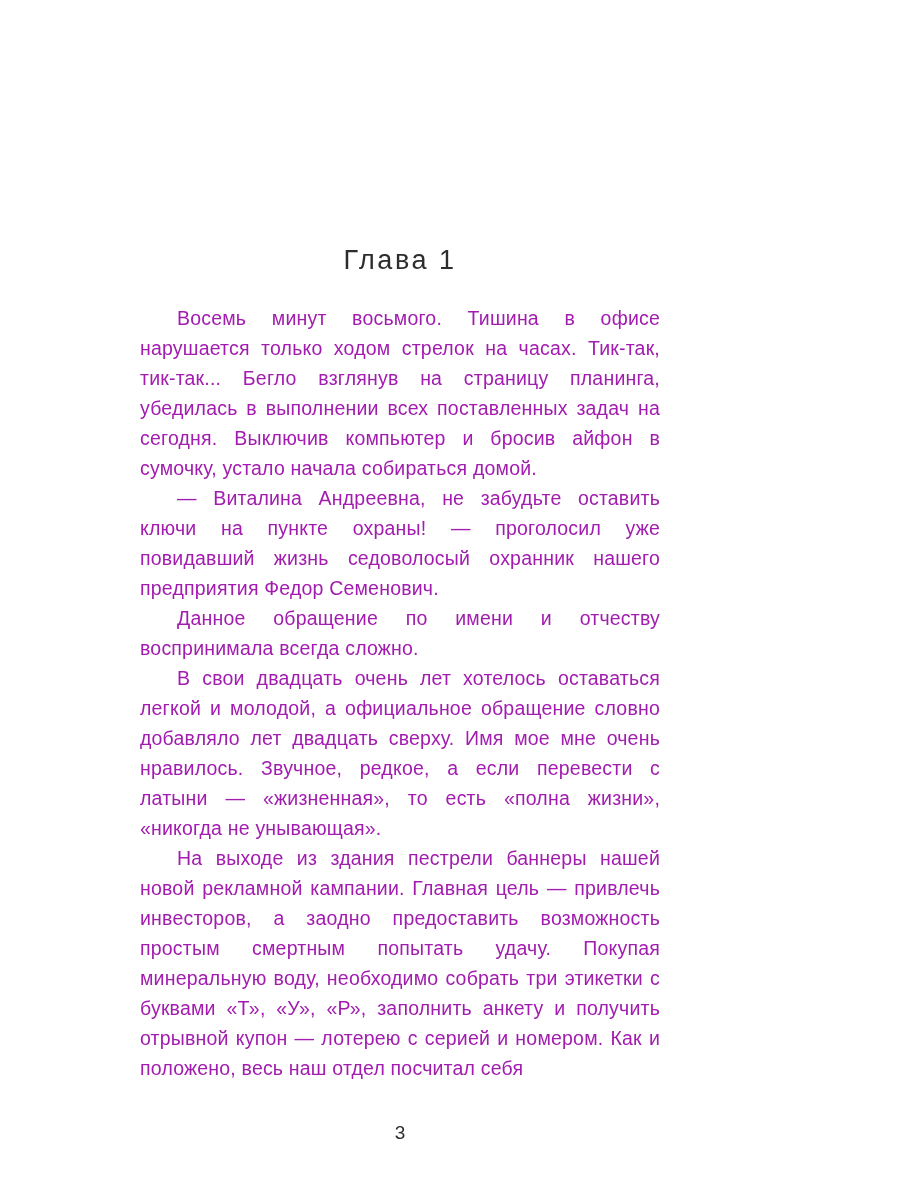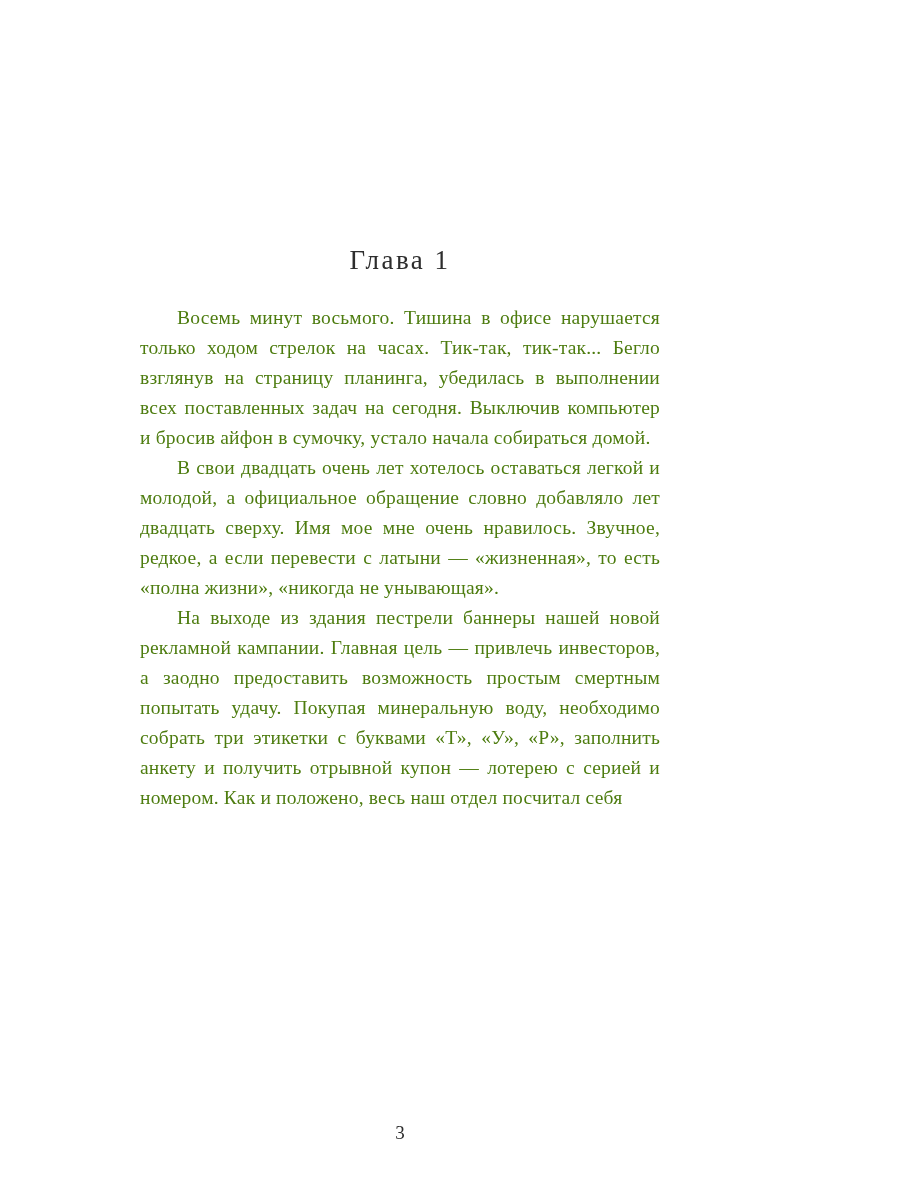--- a/index.html
+++ b/index.html
@@ -5,21 +5,21 @@
     html, body {
       margin: 0;
       padding: 0;
       background: #ffffff;
     }
     .book-page {
       position: relative;
       width: 800px;
       height: 1200px;
       background: #ffffff;
-      font-family: Liberation Serif, serif;
+      font-family: Liberation Sans, sans-serif;
       color: #2d2d2d;
       overflow: hidden;
       box-sizing: border-box;
     }
     .content {
       position: absolute;
       top: 0;
       left: 140px;
       right: 140px;
       padding-top: 243px;
@@ -33,38 +33,40 @@
       margin: 0 0 26px 0;
       color: #2d2d2d;
     }
     .body-text p {
       margin: 0;
       font-size: 19.5px;
       line-height: 30px;
       text-align: justify;
       text-indent: 37px;
       letter-spacing: 0.2px;
-      color: #4d7c0f;
+      color: #a21caf;
     }
     .page-number {
       position: absolute;
       bottom: 56px;
       left: 0;
       width: 100%;
       text-align: center;
       font-size: 19px;
       color: #2d2d2d;
     }
   </style>
 </head>
 <body>
 
 <div class="book-page">
   <div class="content">
     <h1 class="chapter-title">Глава 1</h1>
     <div class="body-text">
       <p>Восемь минут восьмого. Тишина в офисе нарушается только ходом стрелок на часах. Тик-так, тик-так... Бегло взглянув на страницу планинга, убедилась в выполнении всех поставленных задач на сегодня. Выключив компьютер и бросив айфон в сумочку, устало начала собираться домой.</p>
+      <p>— Виталина Андреевна, не забудьте оставить ключи на пункте охраны! — проголосил уже повидавший жизнь седоволосый охранник нашего предприятия Федор Семенович.</p>
+      <p>Данное обращение по имени и отчеству воспринимала всегда сложно.</p>
       <p>В свои двадцать очень лет хотелось оставаться легкой и молодой, а официальное обращение словно добавляло лет двадцать сверху. Имя мое мне очень нравилось. Звучное, редкое, а если перевести с латыни — «жизненная», то есть «полна жизни», «никогда не унывающая».</p>
       <p>На выходе из здания пестрели баннеры нашей новой рекламной кампании. Главная цель — привлечь инвесторов, а заодно предоставить возможность простым смертным попытать удачу. Покупая минеральную воду, необходимо собрать три этикетки с буквами «Т», «У», «Р», заполнить анкету и получить отрывной купон — лотерею с серией и номером. Как и положено, весь наш отдел посчитал себя</p>
     </div>
   </div>
   <div class="page-number">3</div>
 </div>
 
 </body></html>

